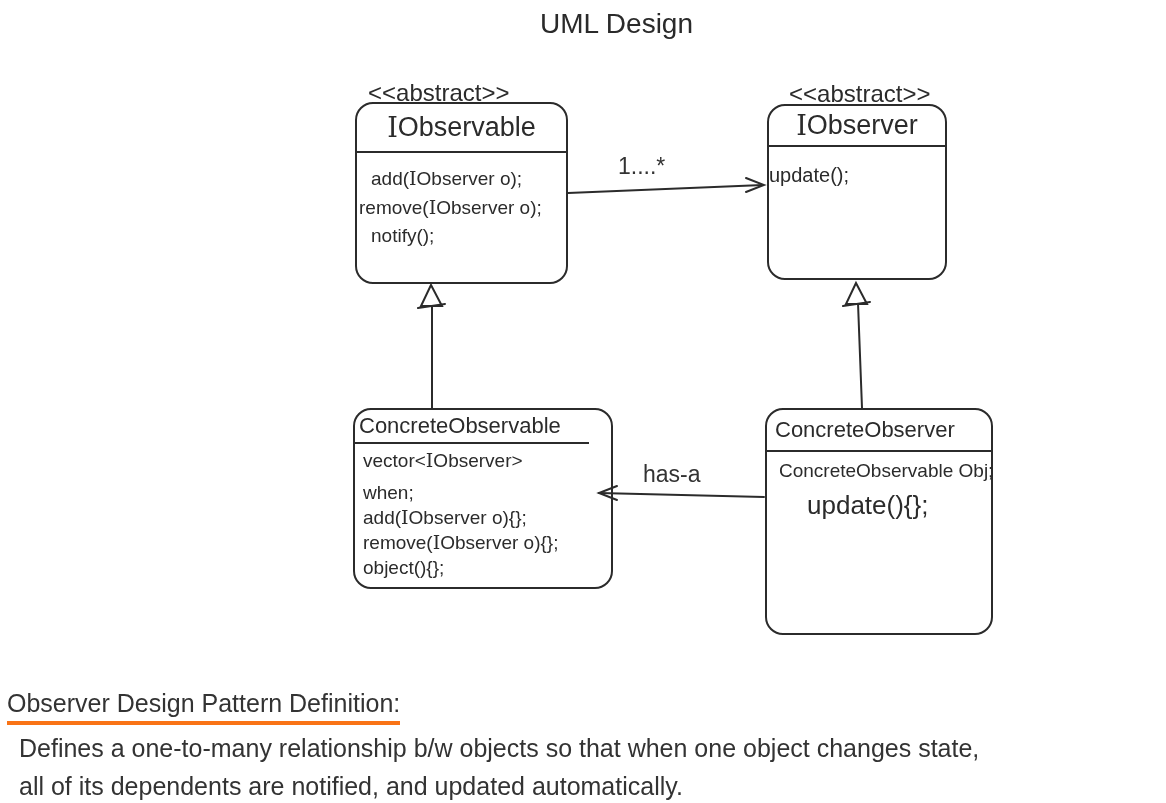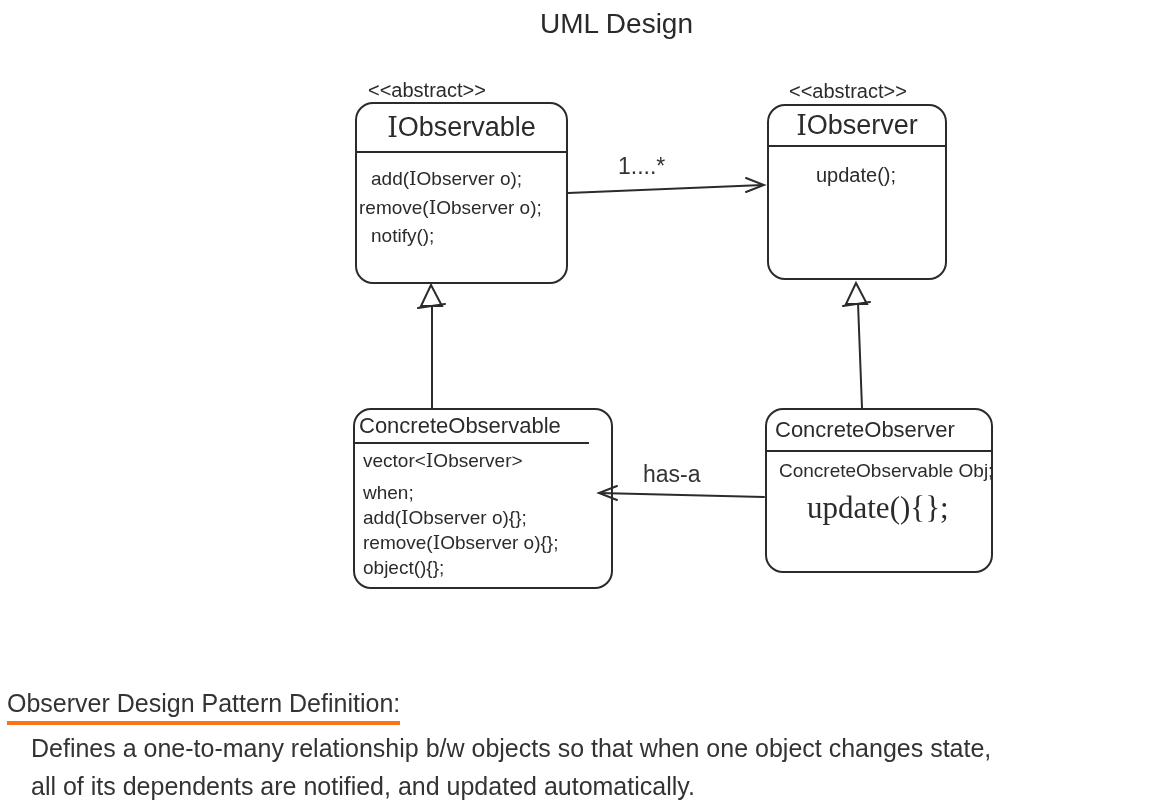--- a/index.html
+++ b/index.html
@@ -6,21 +6,21 @@
   .canvas {
     position:relative; width:1166px; height:803px; background:#ffffff;
     font-family:"Liberation Sans","DejaVu Sans",sans-serif; color:#2b2b2b;
     overflow:hidden;
   }
   .title {
     position:absolute; left:540px; top:8px;
     font-size:28px; color:#2a2a2a; white-space:nowrap;
   }
   .stereotype {
-    position:absolute; font-size:20px; color:#2b2b2b; white-space:nowrap;
+    position:absolute; font-size:24px; color:#2b2b2b; white-space:nowrap;
   }
   .uml-box {
     position:absolute; background:#ffffff;
     border:2px solid #2b2b2b; border-radius:18px;
     box-sizing:border-box;
   }
   .uml-title {
     border-bottom:2px solid #2b2b2b;
     display:flex; align-items:center; justify-content:center;
     white-space:nowrap; overflow:visible;
@@ -29,52 +29,52 @@
   .mline { white-space:nowrap; }
 
   
   #box-iobservable { left:355px; top:102px; width:213px; height:182px; }
   #box-iobservable .uml-title { height:47px; font-size:27px; }
   #box-iobservable .uml-members { padding:11px 12px 0 8px; font-size:19px; line-height:28px; }
 
   
   #box-iobserver { left:767px; top:104px; width:180px; height:176px; }
   #box-iobserver .uml-title { height:39px; font-size:27px; }
-  #box-iobserver .uml-members { padding:17px 2px 0 0; font-size:20px; text-align:center; }
+  #box-iobserver .uml-members { padding:17px 2px 0 0; font-size:20px; text-align:left; }
 
   
   #box-concrete-observable { left:353px; top:408px; width:260px; height:181px; }
   #box-concrete-observable .uml-title {
     height:32px; font-size:22px; justify-content:flex-start;
     padding-left:4px; margin-right:22px;
   }
   #box-concrete-observable .uml-members { padding:4px 16px 0 8px; font-size:19px; line-height:25px; }
 
   
-  #box-concrete-observer { left:765px; top:408px; width:228px; height:165px; }
+  #box-concrete-observer { left:765px; top:408px; width:228px; height:227px; }
   #box-concrete-observer .uml-title {
     height:40px; font-size:22px; justify-content:flex-start; padding-left:8px;
   }
   #box-concrete-observer .uml-members { padding:8px 2px 0 12px; }
   #box-concrete-observer .mline-field { font-size:19px; }
-  #box-concrete-observer .mline-method { font-size:31px; padding-left:28px; margin-top:8px;font-family:Liberation Serif, serif; }
+  #box-concrete-observer .mline-method { font-size:26px; padding-left:28px; margin-top:8px; }
 
   .relations { position:absolute; left:0; top:0; }
   .edge-label { position:absolute; font-size:23px; color:#333; white-space:nowrap; }
   #label-multiplicity { left:618px; top:153px; }
   #label-hasa { left:643px; top:461px; }
 
   .si { font-family:"DejaVu Serif","Liberation Serif",serif; }
 
   .definition { position:absolute; left:7px; top:689px; font-size:25px; color:#333; }
   .def-heading {
     display:inline-block; font-size:25px;
     border-bottom:4px solid #f97316; padding-bottom:3px; white-space:nowrap;
   }
-  .def-line { margin-left:24px; margin-top:9px; white-space:nowrap; }
+  .def-line { margin-left:12px; margin-top:9px; white-space:nowrap; }
 </style>
 </head>
 <body>
 
 <div class="canvas">
 
   <div class="title">UML Design</div>
 
   <div class="stereotype" style="left:368px; top:79px;">&lt;&lt;abstract&gt;&gt;</div>
   <div class="stereotype" style="left:789px; top:80px;">&lt;&lt;abstract&gt;&gt;</div>

